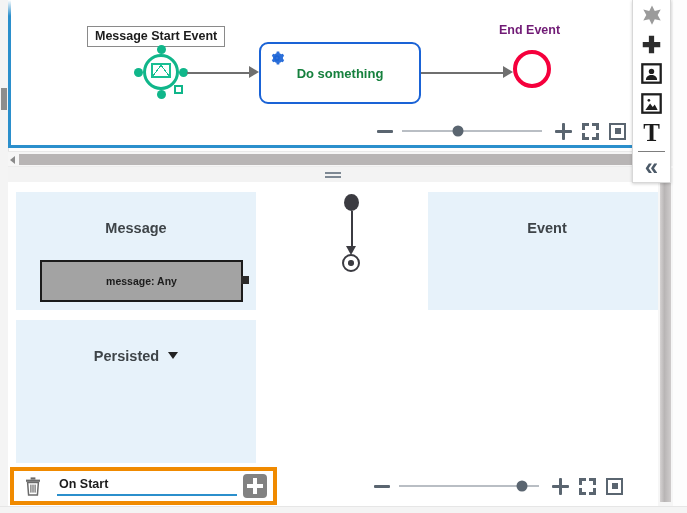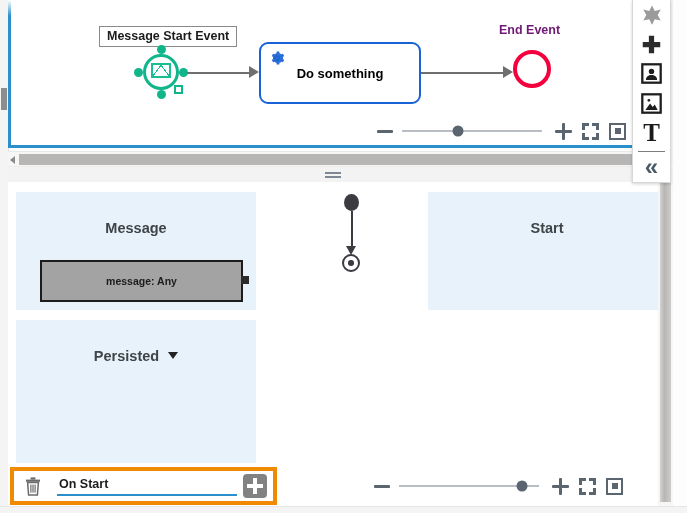--- a/index.html
+++ b/index.html
@@ -29,21 +29,21 @@
     position:absolute;left:8px;top:0;width:650px;height:16px;
     background:linear-gradient(to bottom,#ffffff 0%,rgba(255,255,255,0) 100%);
     z-index:4;pointer-events:none;
   }
   .canvas{position:absolute;inset:0;background:#ffffff;}
 
   
   .lbl-box{
     position:absolute;border:1px solid #8a8a8a;background:#ffffff;
     font-size:12.5px;font-weight:bold;color:#1c1c1c;
-    padding:2px 7px;white-space:nowrap;line-height:15px;margin-left:12px;
+    padding:2px 7px;white-space:nowrap;line-height:15px;
   }
   .plain-lbl{
     position:absolute;font-size:12.5px;font-weight:bold;color:#701a75;white-space:nowrap;
   }
 
   
   .start-event{position:absolute;left:124px;top:46px;width:52px;height:52px;}
   .start-circle{
     position:absolute;left:8px;top:8px;width:36px;height:36px;border-radius:50%;
     border:3.5px solid #10b68a;box-sizing:border-box;background:#fff;
@@ -61,21 +61,21 @@
   .sel-dot{position:absolute;width:9px;height:9px;border-radius:50%;background:#10b68a;}
   .sel-sq{position:absolute;width:9px;height:9px;border:2px solid #10b68a;box-sizing:border-box;background:#fff;}
 
   
   .task{
     position:absolute;left:248px;top:42px;width:162px;height:62px;
     border:2px solid #1a63d6;border-radius:9px;background:#ffffff;box-sizing:border-box;
   }
   .task-label{
     position:absolute;left:0;right:0;top:50%;transform:translateY(-50%);
-    text-align:center;font-size:13px;font-weight:bold;color:#000000;
+    text-align:center;font-size:13px;font-weight:bold;color:#15803d;
   }
   .gear{position:absolute;left:7px;top:5px;width:18px;height:18px;}
 
   
   .end-event{
     position:absolute;left:502px;top:50px;width:38px;height:38px;border-radius:50%;
     border:4px solid #f5003c;box-sizing:border-box;background:#fff;
   }
 
   
@@ -299,21 +299,21 @@
       </div>
     </div>
 
     <div class="region" style="left:8px;top:138px;width:240px;height:143px;">
       <div class="region-title" style="top:28px;">
         <span>Persisted</span><span class="caret"></span>
       </div>
     </div>
 
     <div class="region" style="left:420px;top:10px;width:238px;height:118px;">
-      <div class="region-title" style="top:28px;">Start</div>
+      <div class="region-title" style="top:28px;">Event</div>
     </div>
 
     <div class="init-node"></div>
     <div class="init-line"></div>
     <div class="init-arrow"></div>
     <div class="final-node"></div>
 
   </div>
 
   <div class="vscroll" style="left:658px;top:168px;height:339px;">

